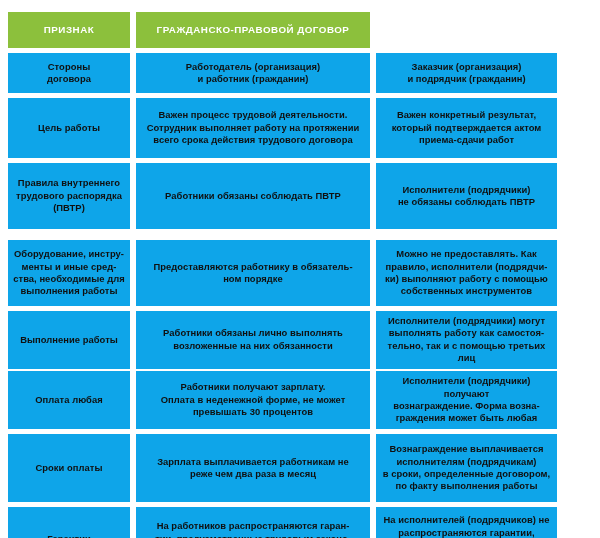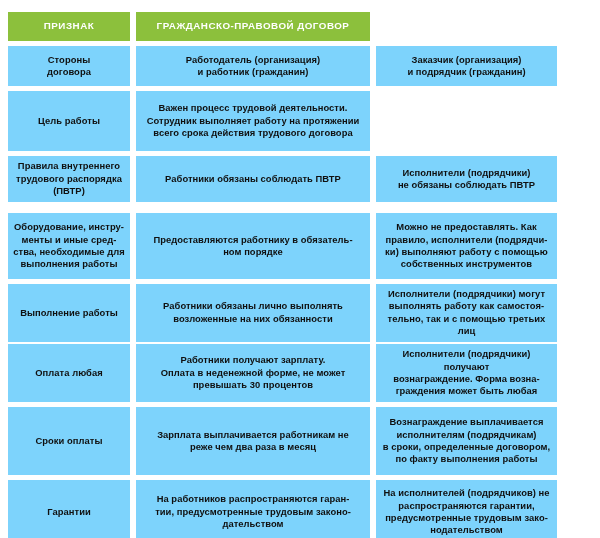--- a/index.html
+++ b/index.html
@@ -25,21 +25,21 @@
     row-gap: 5px;
   }
 
   .table-row {
     display: grid;
     grid-template-columns: 122px 234px 181px;
     column-gap: 6px;
   }
 
   .cell {
-    background: #7dd3fc;
+    background: #0ea5e9;
     color: #101010;
     display: flex;
     align-items: center;
     justify-content: center;
     text-align: center;
     font-weight: bold;
     font-size: 9.4px;
     line-height: 12.4px;
     padding: 4px 5px;
     box-sizing: border-box;
@@ -48,25 +48,25 @@
 
   .header-row .cell {
     background: #8cc03c;
     color: #ffffff;
     font-size: 9.8px;
     line-height: 12.6px;
     letter-spacing: 0.5px;
     text-transform: uppercase;
   }
 
-  .header-row { height: 29px; }
+  .header-row { height: 36px; }
 
   .row-h-40 { height: 40px; }
   .row-h-60 { height: 60px; }
-  .row-h-50 { height: 46px; }
+  .row-h-50 { height: 66px; }
   .row-h-66 { height: 66px; margin-top: 6px; }
   .row-h-55 { height: 55px; }
   .row-h-58 { height: 58px; }
   .row-h-68 { height: 68px; }
   .row-h-64 { height: 64px; }
 
   .cell .txt {
     display: block;
     white-space: pre-line;
   }
@@ -103,20 +103,25 @@
 
   <div class="table-row row-h-60">
     <div class="cell cell-label">
       <span class="txt">Цель работы</span>
     </div>
     <div class="cell">
       <span class="txt">Важен процесс трудовой деятельности.
 Сотрудник выполняет работу на протяжении
 всего срока действия трудового договора</span>
     </div>
+    <div class="cell">
+      <span class="txt">Важен конкретный результат,
+который подтверждается актом
+приема-сдачи работ</span>
+    </div>
   </div>
 
   <div class="table-row row-h-50">
     <div class="cell cell-label">
       <span class="txt">Правила внутреннего
 трудового распорядка
 (ПВТР)</span>
     </div>
     <div class="cell">
       <span class="txt">Работники обязаны соблюдать ПВТР</span>

